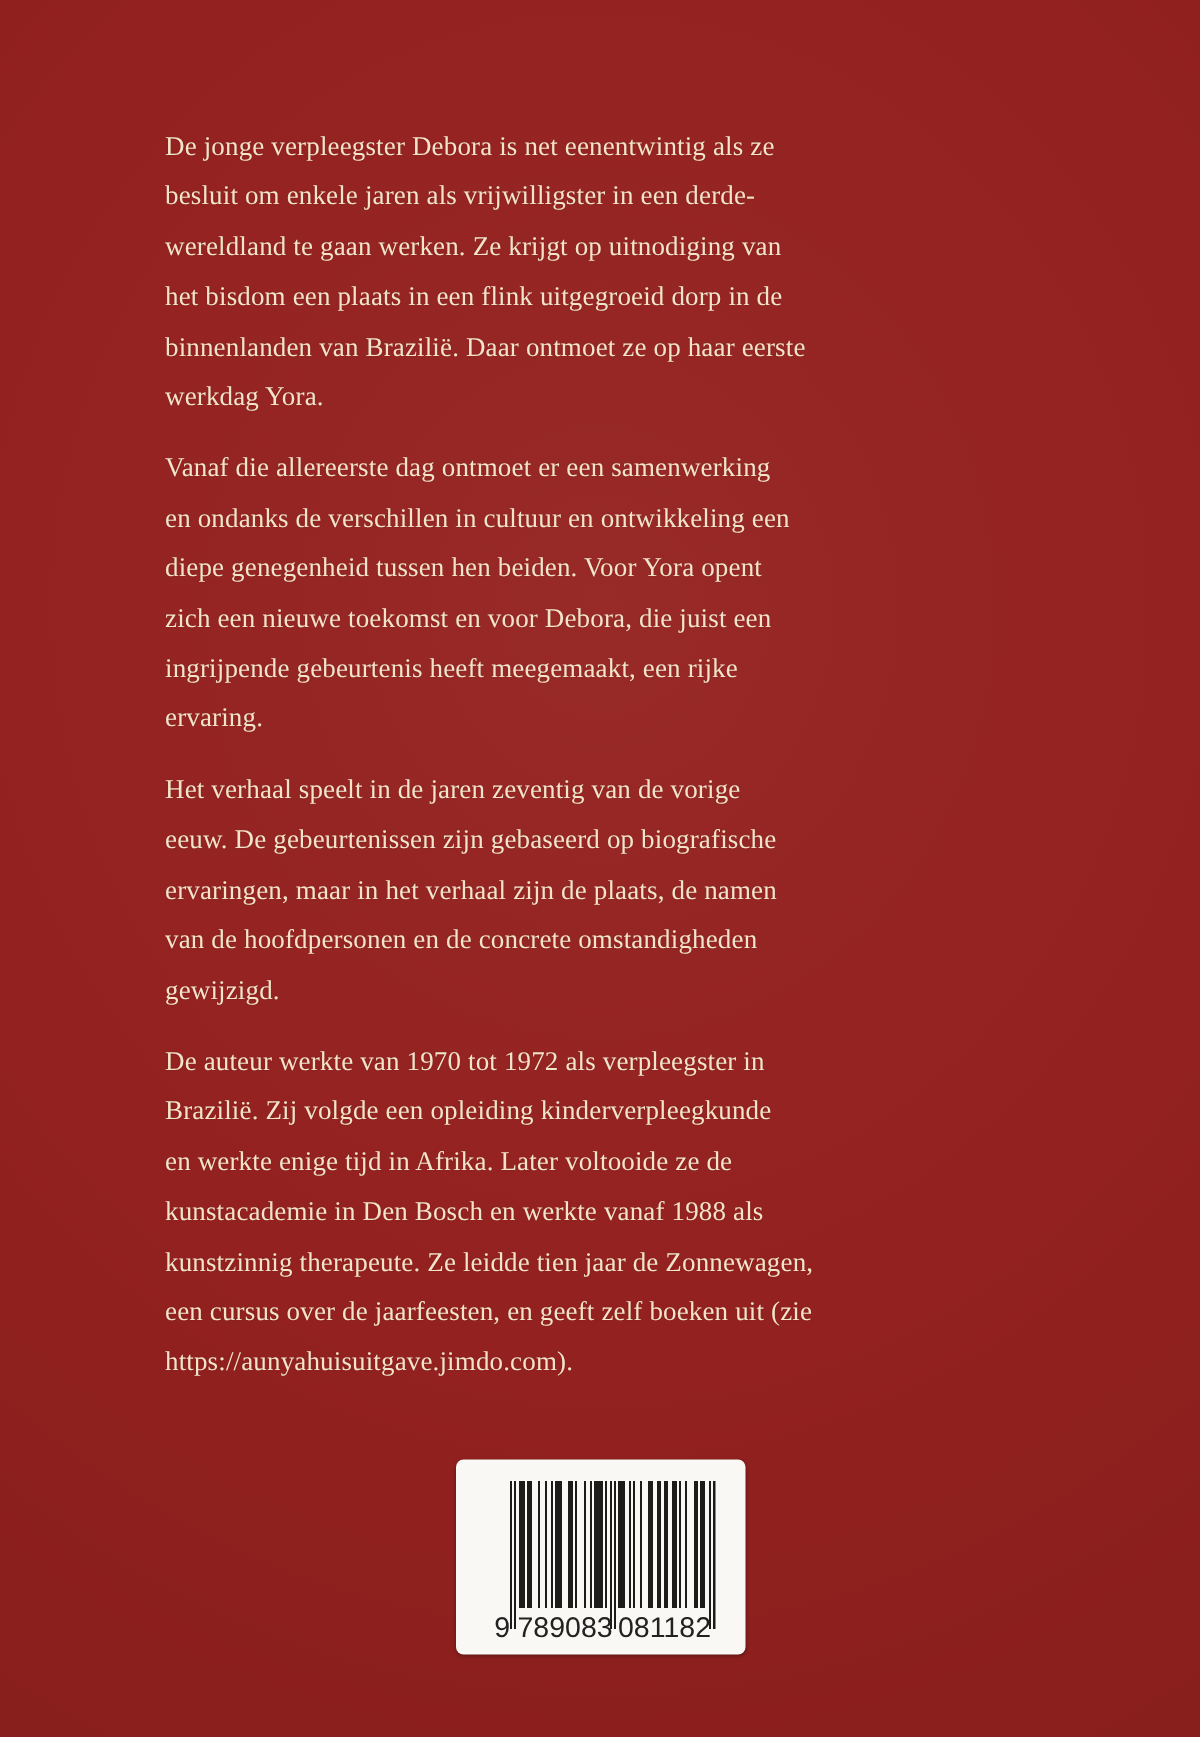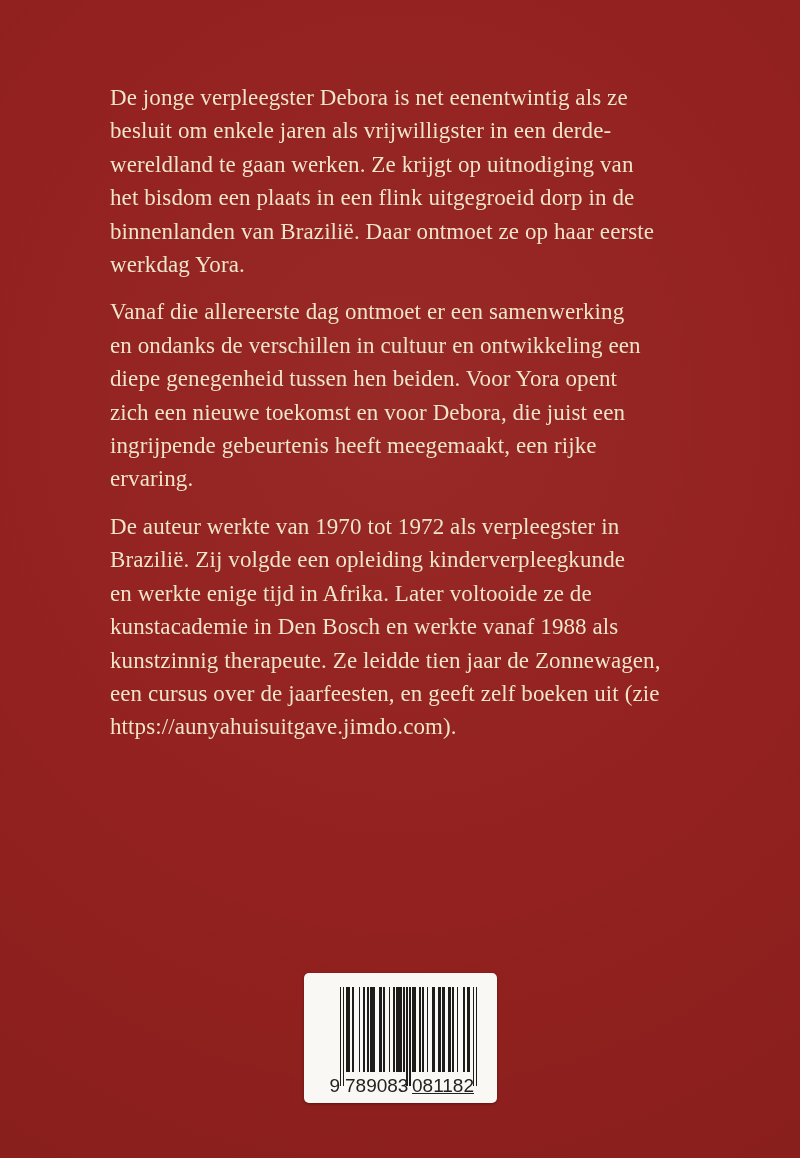--- a/index.html
+++ b/index.html
@@ -26,21 +26,21 @@
                 rgba(0,0,0,0.10) 100%);
   }
   .text-block{
     position:absolute;
     left:110px;top:81px;
     width:606px;
   }
   .text-block p{
     white-space:pre-line;
     color:var(--text);
-    font-size:23px;
+    font-size:18px;
     line-height:33.4px;
     letter-spacing:0.1px;
     margin:0 0 14px 0;
     text-shadow:0 0 1px rgba(0,0,0,0.15);
   }
   .barcode-panel{
     position:absolute;
     left:304px;top:973px;
     width:193px;height:130px;
     background:var(--panel);
@@ -58,40 +58,45 @@
     position:absolute;
     top:103px;
     font-family:"Liberation Sans","DejaVu Sans",sans-serif;
     font-size:19px;
     line-height:19px;
     color:#222;
     background:var(--panel);
   }
   .bc-prefix{left:14px;width:22px;text-align:right;}
   .bc-g1{left:41px;width:60px;}
-  .bc-g2{left:108px;width:60px;text-align:left;text-decoration:underline;}
+  .bc-g2{left:108px;width:60px;text-align:left;}
 </style>
 </head>
 <body>
 
 <div class="cover">
 
   <div class="text-block">
     <p>De jonge verpleegster Debora is net eenentwintig als ze
 besluit om enkele jaren als vrijwilligster in een derde-
 wereldland te gaan werken. Ze krijgt op uitnodiging van
 het bisdom een plaats in een flink uitgegroeid dorp in de
 binnenlanden van Brazilië. Daar ontmoet ze op haar eerste
 werkdag Yora.</p>
     <p>Vanaf die allereerste dag ontmoet er een samenwerking
 en ondanks de verschillen in cultuur en ontwikkeling een
 diepe genegenheid tussen hen beiden. Voor Yora opent
 zich een nieuwe toekomst en voor Debora, die juist een
 ingrijpende gebeurtenis heeft meegemaakt, een rijke
 ervaring.</p>
+    <p>Het verhaal speelt in de jaren zeventig van de vorige
+eeuw. De gebeurtenissen zijn gebaseerd op biografische
+ervaringen, maar in het verhaal zijn de plaats, de namen
+van de hoofdpersonen en de concrete omstandigheden
+gewijzigd.</p>
     <p>De auteur werkte van 1970 tot 1972 als verpleegster in
 Brazilië. Zij volgde een opleiding kinderverpleegkunde
 en werkte enige tijd in Afrika. Later voltooide ze de
 kunstacademie in Den Bosch en werkte vanaf 1988 als
 kunstzinnig therapeute. Ze leidde tien jaar de Zonnewagen,
 een cursus over de jaarfeesten, en geeft zelf boeken uit (zie
 https://aunyahuisuitgave.jimdo.com).</p>
   </div>
 
   <div class="barcode-panel">

